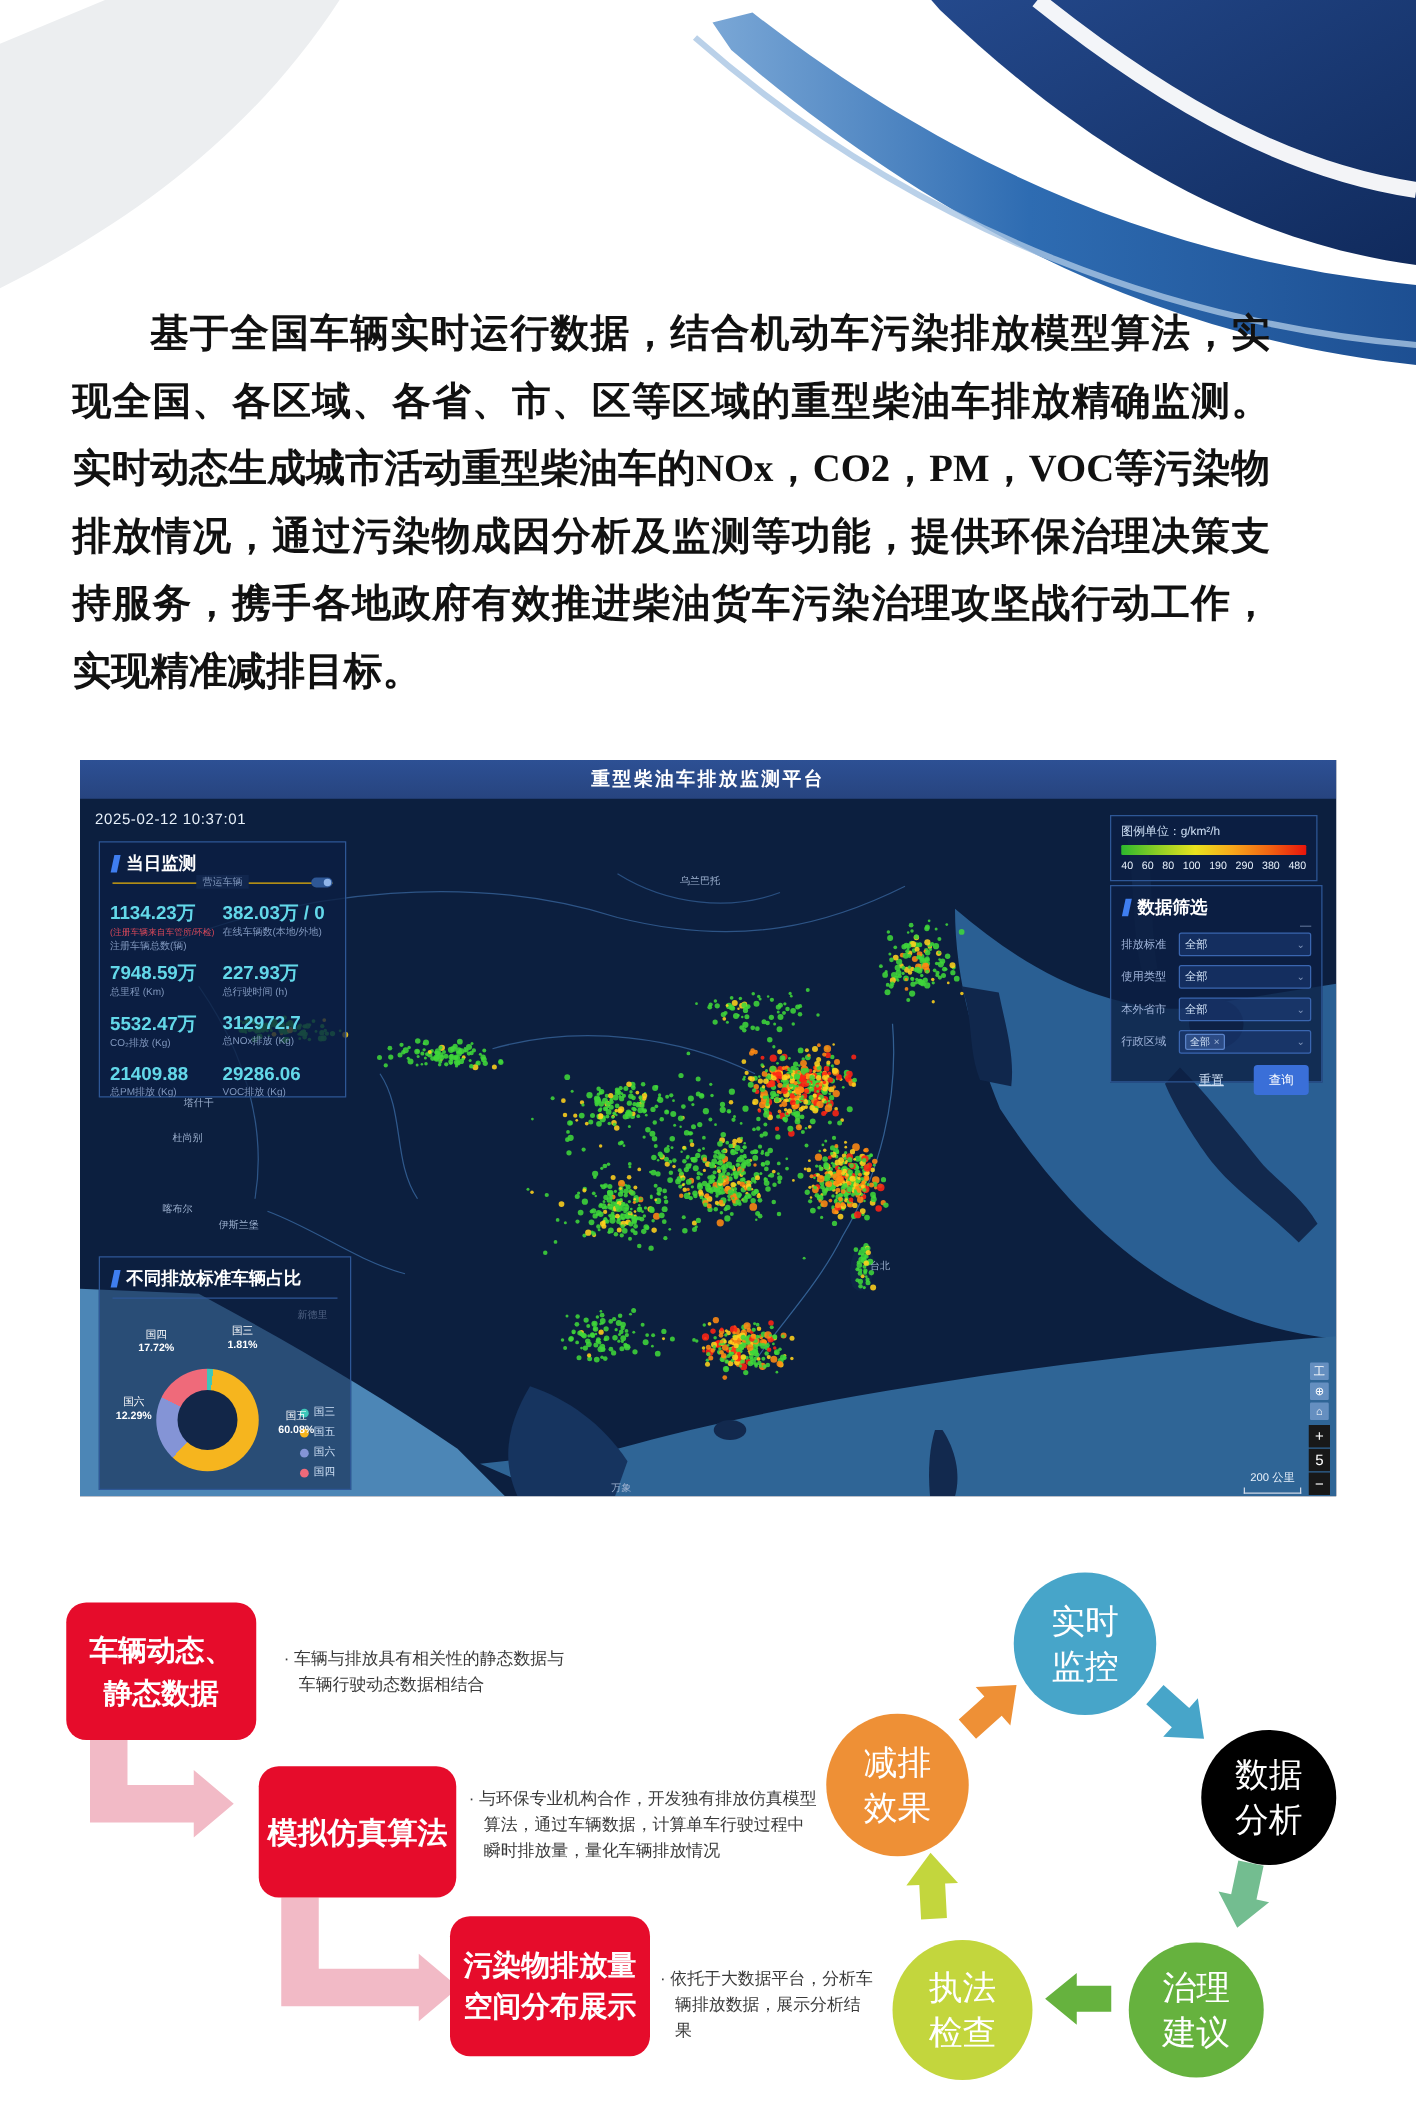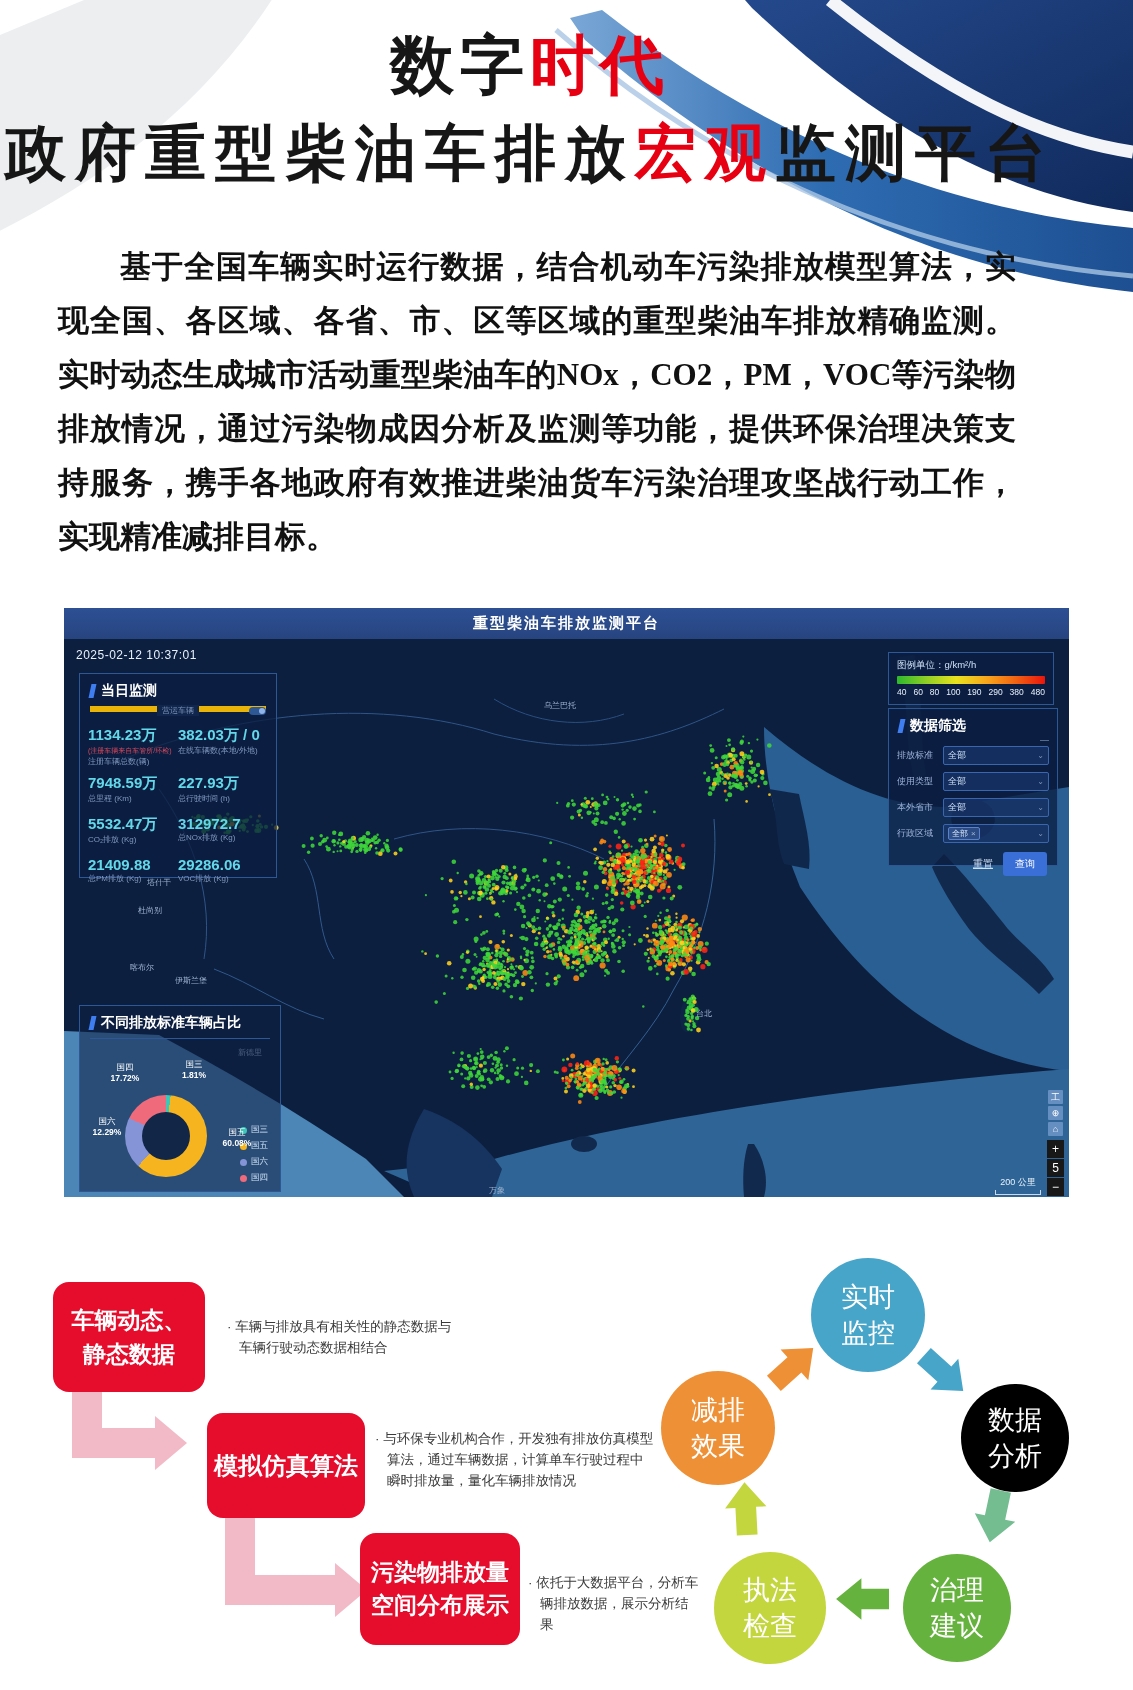--- a/index.html
+++ b/index.html
@@ -29,21 +29,21 @@
   #geo{z-index:1;} #dots{z-index:2;}
   #map-labels{position:absolute;left:0;top:31px;width:1005px;height:558px;z-index:3;pointer-events:none;}
   .city-lb{position:absolute;color:#9db1cf;font-size:8px;transform:translate(-50%,-50%);white-space:nowrap;}
 
   .panel{position:absolute;background:rgba(12,31,66,.78);border:1px solid #2e5796;z-index:5;}
   .p-title{display:flex;align-items:center;gap:6px;color:#fff;font-weight:bold;font-size:14px;padding:8px 10px 4px 10px;}
   .accent{width:5px;height:14px;background:#3f7ef0;transform:skewX(-12deg);}
 
   
   #p-today{left:15px;top:65px;width:196px;height:203px;}
-  #today-div{position:relative;margin:2px 10px 4px 10px;border-top:6px solid #eab308;height:10px;}
+  #today-div{position:relative;margin:2px 10px 4px 10px;border-top:1px solid #eab308;height:10px;}
   #today-sub{position:absolute;left:50%;top:-7px;transform:translateX(-50%);background:#11264d;
              padding:0 5px;color:#7d93b8;font-size:8px;}
   #today-toggle{position:absolute;right:0;top:-5px;width:17px;height:8px;border-radius:4px;background:#2e5796;}
   #today-toggle::after{content:"";position:absolute;right:1px;top:1px;width:6px;height:6px;border-radius:50%;background:#8fb4ea;}
   #stats-grid{display:grid;grid-template-columns:1fr 1fr;padding:0 8px;row-gap:7px;}
   .stat{min-height:34px;}
   .stat-val{color:#63d8e9;font-size:15px;font-weight:bold;white-space:nowrap;}
   .stat-lab{color:#8097bd;font-size:8px;margin-top:0;}
   .stat-note{color:#d9485a;font-size:7px;margin-top:1px;}
 
@@ -56,21 +56,21 @@
 
   
   #p-filter{left:824px;top:100px;width:168px;height:156px;}
   #filter-collapse{position:absolute;right:8px;top:26px;color:#7d93b8;font-size:9px;}
   .f-row{display:flex;align-items:center;gap:6px;padding:0 8px;margin-top:7px;}
   .f-lab{color:#9fb3d9;font-size:9px;width:40px;flex:none;}
   .f-sel{flex:1;height:17px;background:rgba(30,60,120,.55);border:1px solid #3a66b0;border-radius:2px;
          display:flex;align-items:center;justify-content:space-between;padding:0 4px;color:#cfe0f5;font-size:9px;}
   .f-chev{color:#7d93b8;font-size:8px;}
   .f-tag{background:rgba(90,130,200,.35);border:1px solid #5a82c8;border-radius:2px;padding:0 3px;font-size:8px;display:flex;gap:3px;align-items:center;}
-  #filter-btns{display:flex;justify-content:flex-end;gap:10px;padding:9px 10px 0 0;align-items:center;}
+  #filter-btns{display:flex;justify-content:flex-end;gap:24px;padding:9px 10px 0 0;align-items:center;}
   #btn-reset{color:#cfe0f5;font-size:10px;text-decoration:underline;}
   #btn-query{background:#3a6fd8;color:#fff;font-size:10px;padding:5px 12px;border-radius:3px;}
 
   
   #p-pie{left:15px;top:397px;width:200px;height:185px;background:rgba(12,31,66,.55);}
   #pie-wrap{position:absolute;left:45px;top:89px;width:82px;height:82px;border-radius:50%;}
   #pie-hole{position:absolute;left:17px;top:17px;width:48px;height:48px;border-radius:50%;background:#122648;}
   .pie-lb{position:absolute;color:#fff;font-size:8.5px;text-align:center;line-height:1.25;z-index:2;}
   .pie-lb b{font-weight:bold;}
   #cl-4{left:14px;top:56px;width:62px;}
@@ -124,24 +124,20 @@
           <stop offset="1" stop-color="#1d4f92"></stop>
     </linearGradient>
   </defs>
   <path d="M -40,250 C 90,190 210,110 290,-30 L 180,-40 L -60,60 Z" fill="#eceef0"></path>
   <path d="M 585,40 C 760,190 940,272 1133,292 L 1133,228 C 950,210 775,145 602,10 L 570,18 Z" fill="url(#gRib)"></path>
   <path d="M 745,0 L 1133,0 L 1133,212 C 985,192 862,112 752,8 Z" fill="url(#gNavy)"></path>
   <path d="M 830,0 C 945,92 1040,138 1133,152" stroke="#ffffff" stroke-width="13" fill="none" opacity=".95"></path>
   <path d="M 556,30 C 740,192 950,260 1133,276" stroke="#a9c6e4" stroke-width="5" fill="none" opacity=".8"></path>
 </svg>
 
-<div id="title-wrap" class="abs">
-  <div class="t-line1"><span>数字</span><span class="red">时代</span></div>
-  <div class="t-line2"><span>政府重型柴油车排放</span><span class="red">宏观</span><span>监测平台</span></div>
-</div>
 
 <div id="intro" class="abs">基于全国车辆实时运行数据，结合机动车污染排放模型算法，实现全国、各区域、各省、市、区等区域的重型柴油车排放精确监测。实时动态生成城市活动重型柴油车的NOx，CO2，PM，VOC等污染物排放情况，通过污染物成因分析及监测等功能，提供环保治理决策支持服务，携手各地政府有效推进柴油货车污染治理攻坚战行动工作，实现精准减排目标。</div>
 
 <div id="dash" class="abs">
   <div id="dash-header">
     <span id="dash-title">重型柴油车排放监测平台</span>
   </div>
   <div id="dash-time" class="abs">2025-02-12 10:37:01</div>
 
   <svg id="geo" viewBox="0 0 1005 558">

